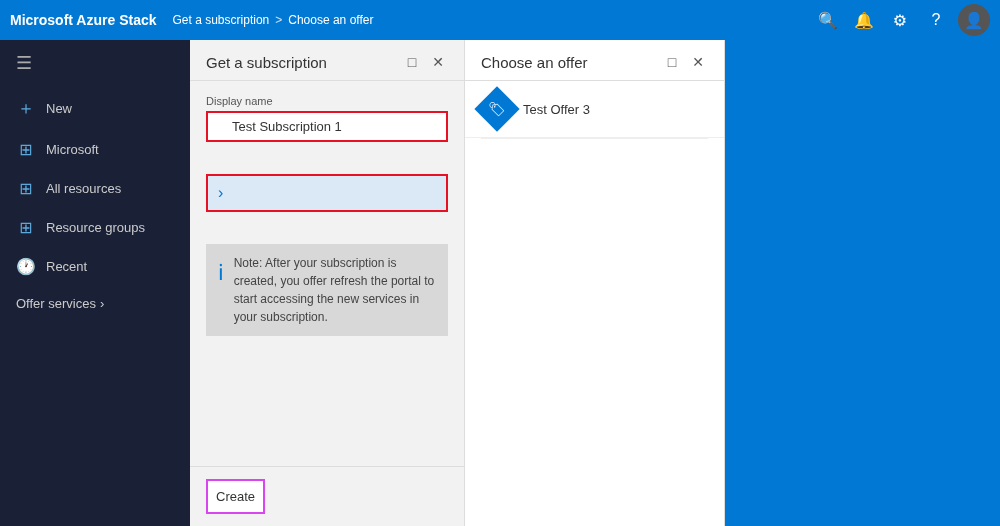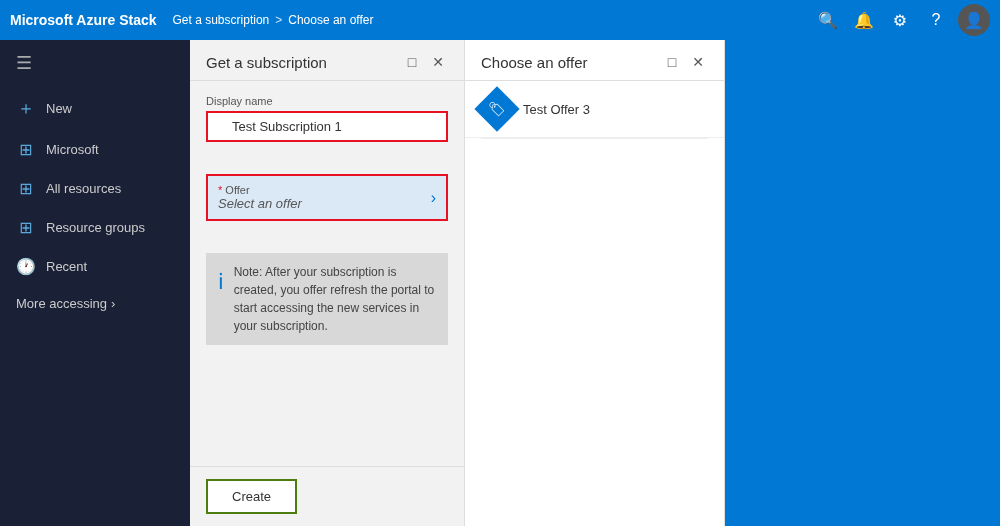--- a/index.html
+++ b/index.html
@@ -228,23 +228,23 @@
     }
 
     
     .panel-footer {
       padding: 12px 16px;
       background: #f2f2f2;
       border-top: 1px solid #ddd;
     }
     .create-btn {
       background: white;
-      border: 2px solid #4d7c0f;
+      border: 2px solid #d946ef;
       color: #333;
-      padding: 8px 24px;
+      padding: 8px 8px;
       font-size: 13px;
       cursor: pointer;
       font-weight: 500;
     }
 
     
     .offer-item {
       display: flex;
       align-items: center;
       gap: 10px;
@@ -318,21 +318,21 @@
     </div>
     <div class="sidebar-item">
       <span class="si-icon">⊞</span>
       <span>Resource groups</span>
     </div>
     <div class="sidebar-item">
       <span class="si-icon">🕐</span>
       <span>Recent</span>
     </div>
     <div class="sidebar-more">
-      <span>More accessing</span>
+      <span>Offer services</span>
       <span> ›</span>
     </div>
   </div>
 
   <div class="content-area">
 
     <div class="panel panel-left">
       <div class="panel-header">
         <span class="panel-title">Get a subscription</span>
         <div class="panel-controls">
@@ -342,26 +342,20 @@
       </div>
       <div class="panel-body">
 
         <div class="form-group">
           <label class="form-label">Display name</label>
           <input class="form-input red-border" type="text" value="Test Subscription 1" style="">
         </div>
 
         <div class="form-group">
           <div class="offer-selector">
-            <div>
-              <div class="offer-selector-label">
-                <span style="color:#e81123;">* </span><span>Offer</span>
-              </div>
-              <div class="offer-selector-value">Select an offer</div>
-            </div>
             <span class="offer-selector-arrow">›</span>
           </div>
         </div>
 
         <div class="info-box">
           <span class="info-icon">ℹ</span>
           <span>Note: After your subscription is created, you offer refresh the portal to start accessing the new services in your subscription.</span>
         </div>
       </div>
       <div class="panel-footer">

